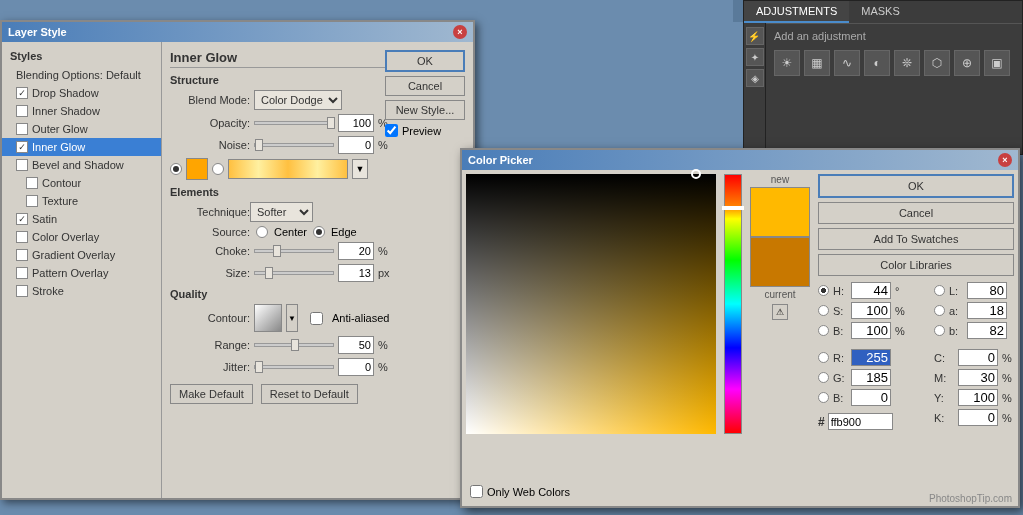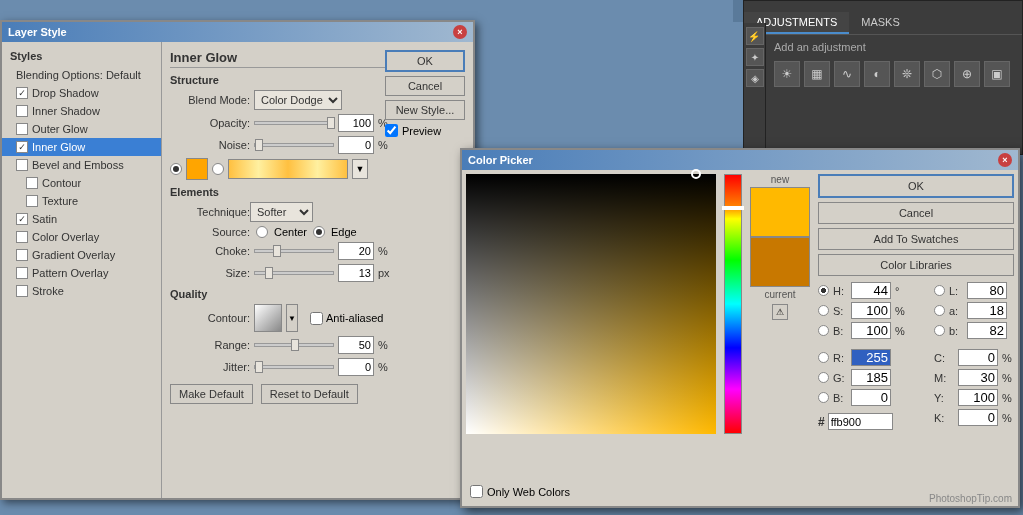--- a/index.html
+++ b/index.html
@@ -18,21 +18,20 @@
       position: absolute;
       top: 0; right: 0;
       width: 280px;
       height: 155px;
       background: #3c3c3c;
       border: 1px solid #222;
     }
     .adj-tabs {
       display: flex;
       background: #3c3c3c;
-      margin-top: 11px;
     }
     .adj-tab {
       padding: 4px 12px;
       font-size: 11px;
       color: #ccc;
       cursor: pointer;
       border-bottom: 2px solid transparent;
     }
     .adj-tab.active {
       color: #fff;
@@ -621,21 +620,21 @@
       <div class="sidebar-item">
         <div class="sidebar-checkbox"></div>
         <span>Outer Glow</span>
       </div>
       <div class="sidebar-item active">
         <div class="sidebar-checkbox checked"></div>
         <span>Inner Glow</span>
       </div>
       <div class="sidebar-item">
         <div class="sidebar-checkbox"></div>
-        <span>Bevel and Emboss</span>
+        <span>Bevel and Shadow</span>
       </div>
       <div class="sidebar-item" style="padding-left:24px;">
         <div class="sidebar-checkbox"></div>
         <span>Contour</span>
       </div>
       <div class="sidebar-item" style="padding-left:24px;">
         <div class="sidebar-checkbox"></div>
         <span>Texture</span>
       </div>
       <div class="sidebar-item">
@@ -743,21 +742,21 @@
           <span class="ps-unit">px</span>
         </div>
       </div>
 
       <div class="sub-section-title">Quality</div>
 
       <div class="form-row">
         <span class="form-label">Contour:</span>
         <div class="contour-preview"></div>
         <div class="contour-arrow">▼</div>
-        <label style="display:flex;align-items:center;gap:3px;margin-left:8px;">
+        <label style="display:flex;align-items:center;gap:9px;margin-left:8px;">
           <input type="checkbox" style="">
           <span>Anti-aliased</span>
         </label>
       </div>
 
       <div class="form-row">
         <span class="form-label">Range:</span>
         <div class="ps-slider-container">
           <div class="ps-slider">
             <div class="ps-slider-thumb" style="left:36px;"></div>

